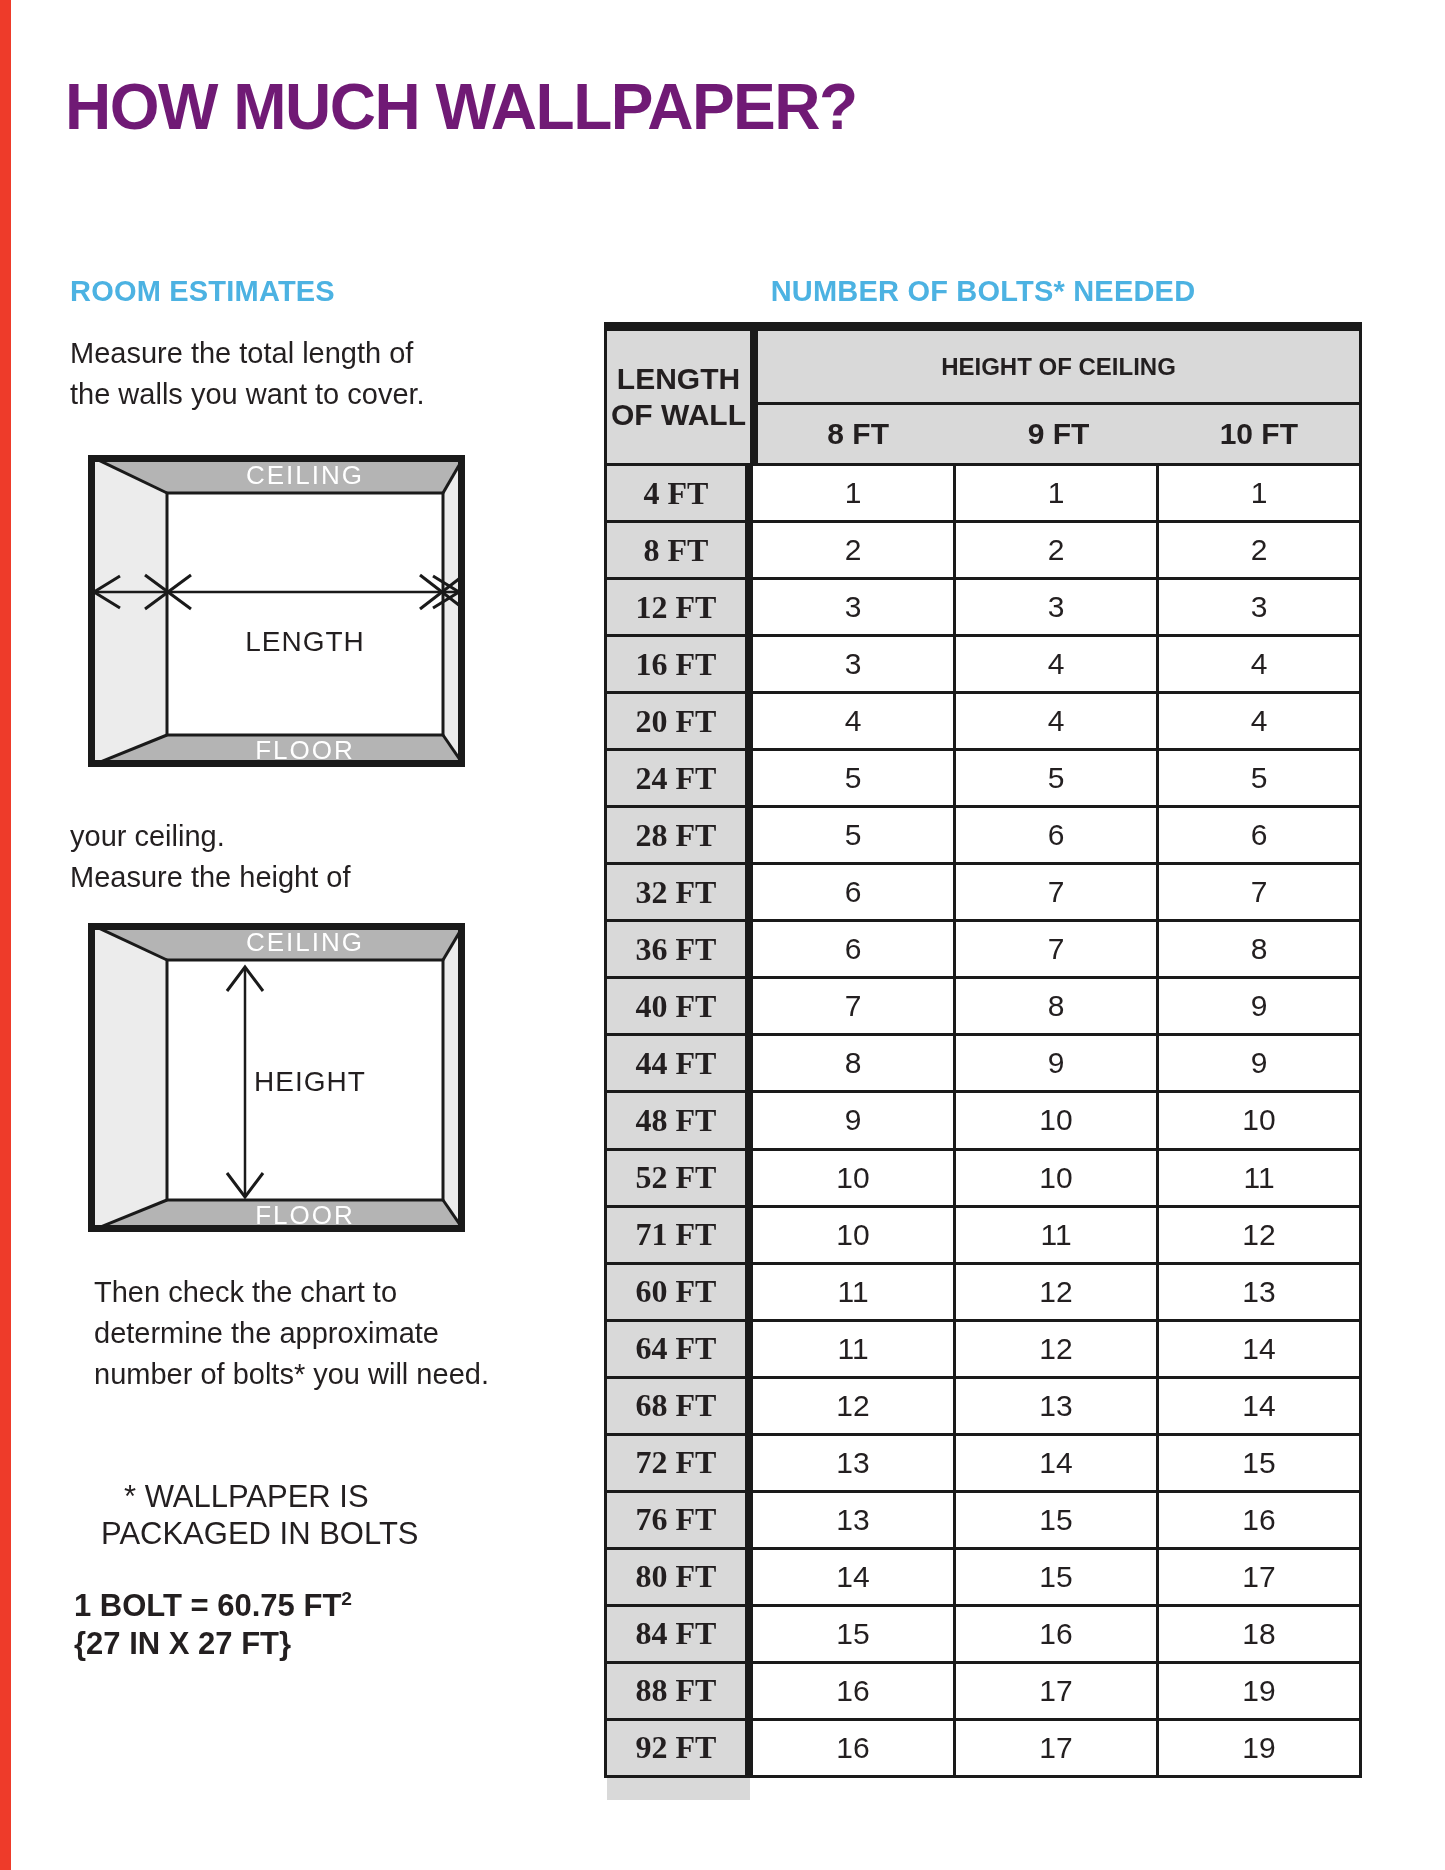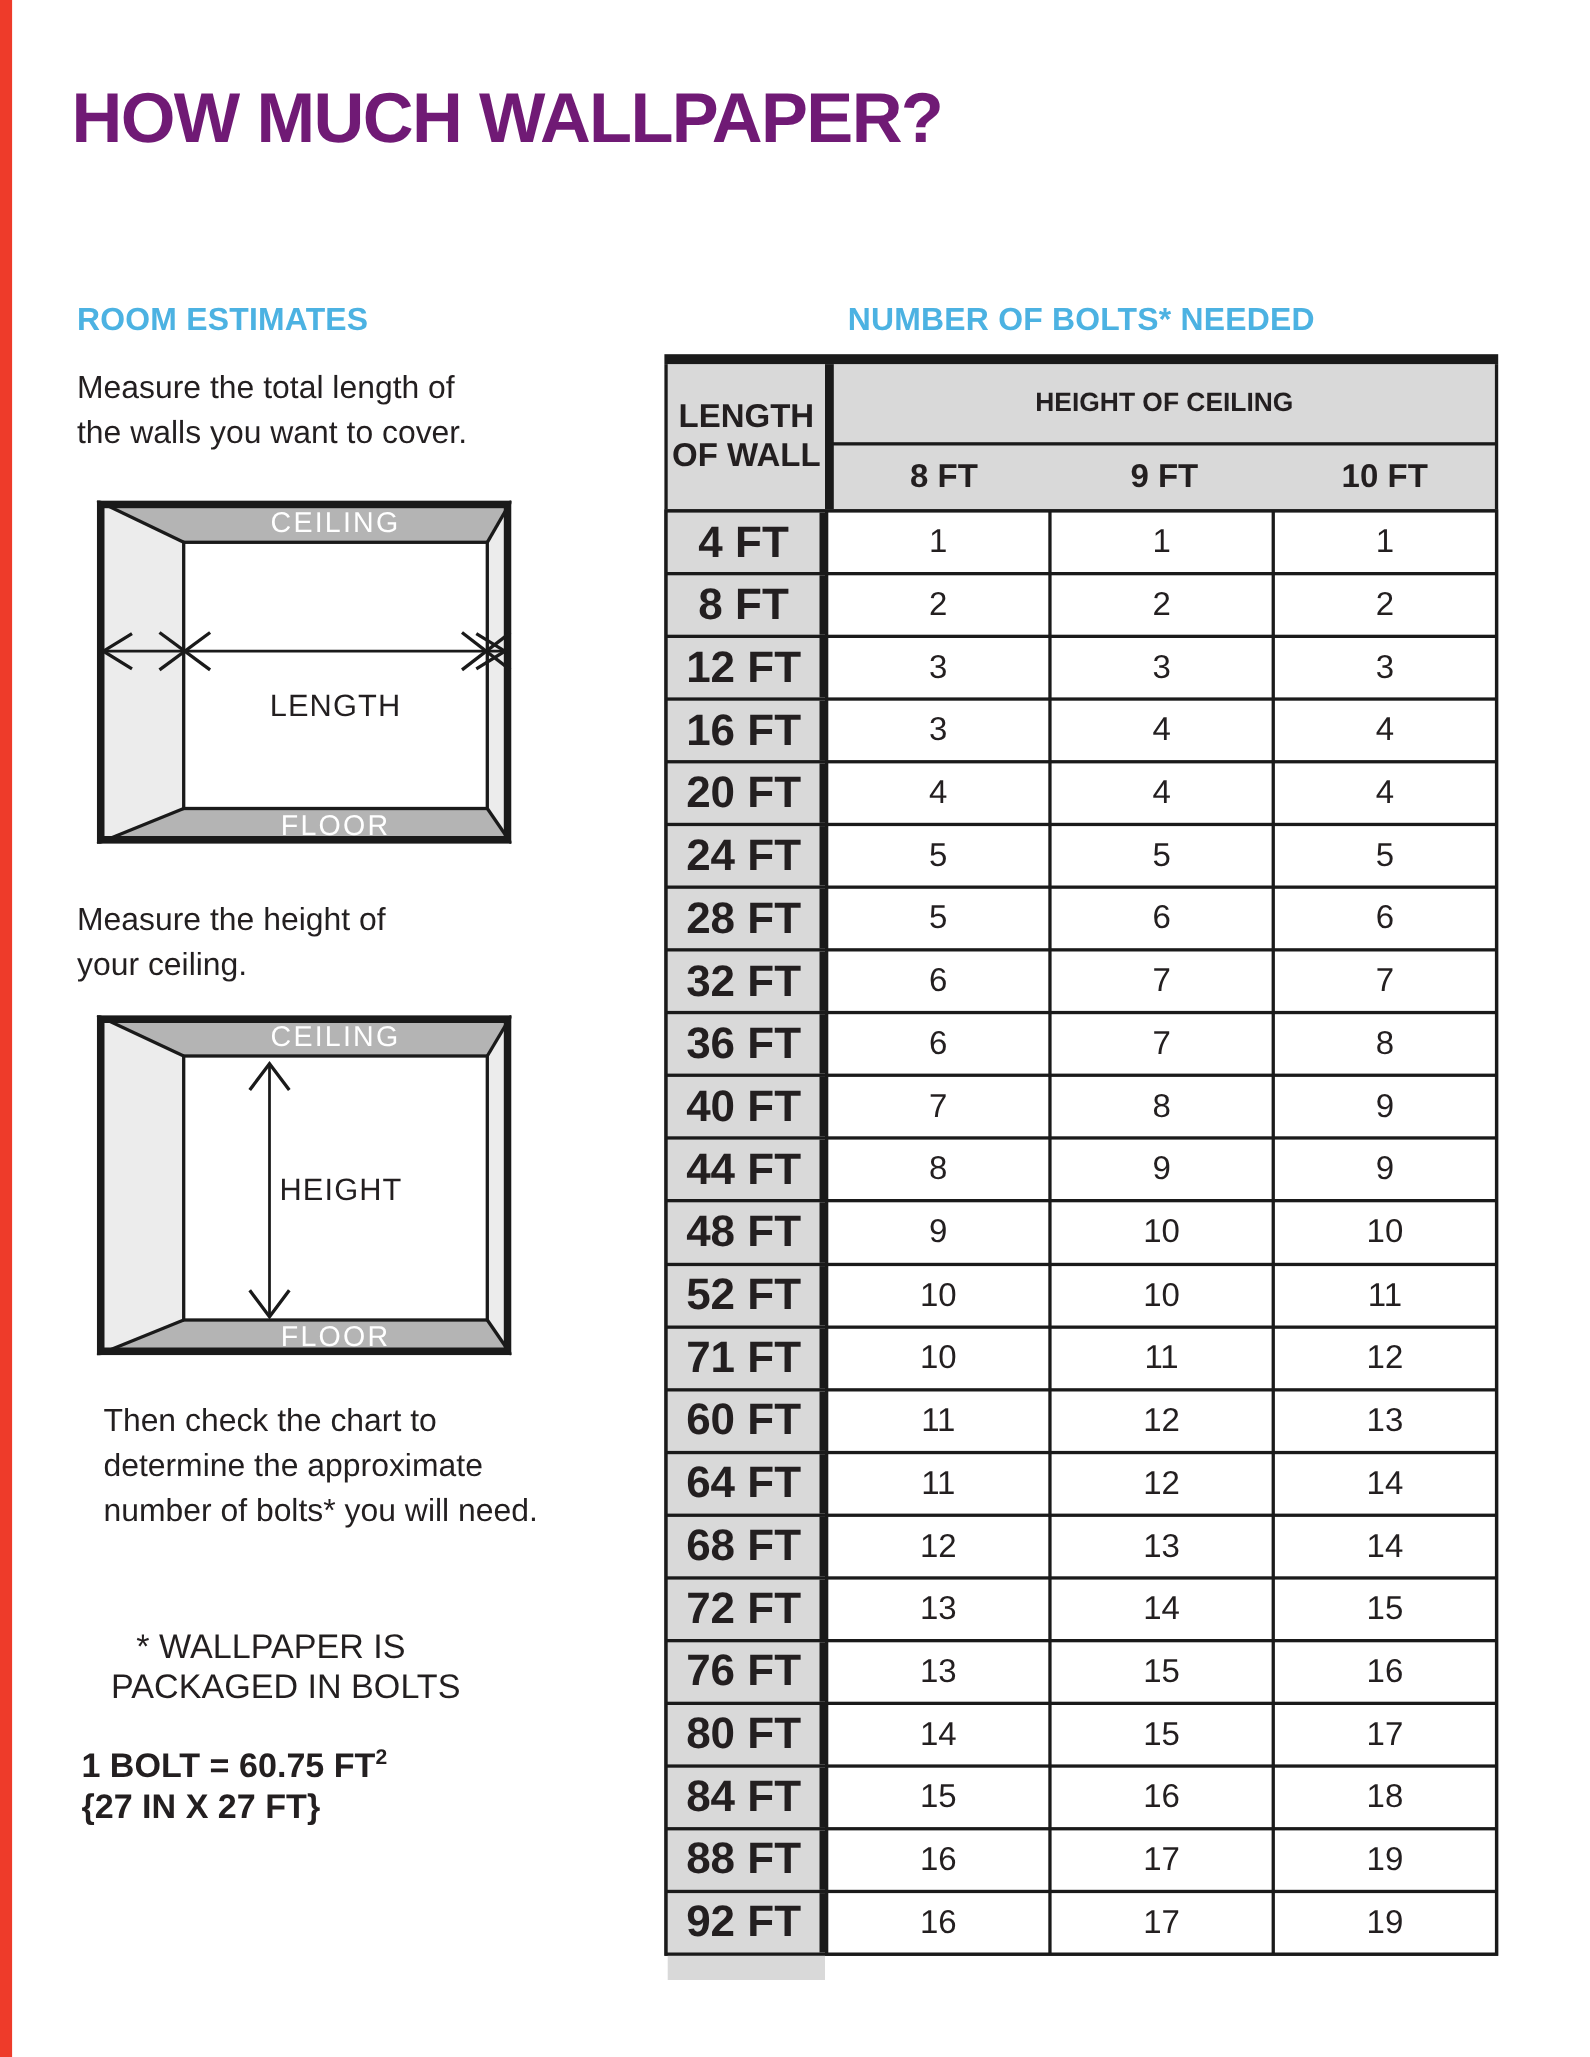--- a/index.html
+++ b/index.html
@@ -31,22 +31,22 @@
              font-weight:700;font-size:30px;line-height:36px;}
   .hdr-ceiling{position:absolute;left:154px;top:0;width:601px;height:71px;background:#d9d9d9;
              display:flex;align-items:center;justify-content:center;font-weight:700;font-size:24px;}
   .hdr-sub{position:absolute;left:154px;top:74px;width:601px;height:58px;background:#d9d9d9;
              display:grid;grid-template-columns:1fr 1fr 1fr;}
   .hdr-sub span{display:flex;align-items:center;justify-content:center;font-weight:700;font-size:30px;}
   .tbl-rows{position:absolute;left:0;top:141px;width:758px;height:1315px;box-sizing:border-box;
             background:#1a1a1a;border:3px solid #1a1a1a;display:grid;
             grid-template-columns:143px 200px 200px 200px;grid-template-rows:repeat(23,1fr);gap:3px;}
   .cell{display:flex;align-items:center;justify-content:center;}
-  .cell.label{background:#d9d9d9;font-weight:700;font-size:40px;box-sizing:border-box;
-              border-right:5px solid #1a1a1a;}
+  .cell.label{background:#d9d9d9;font-weight:700;font-size:32px;box-sizing:border-box;
+              border-right:5px solid #1a1a1a;font-family:Liberation Serif, serif;}
   .cell.num{background:#ffffff;font-size:30px;}
   .tbl-tail{position:absolute;left:3px;top:1456px;width:143px;height:22px;background:#d9d9d9;}
   svg text{font-family:"Liberation Sans",sans-serif;}
 </style>
 </head>
 <body>
 
 <div class="page">
   <div class="stripe"></div>
 
@@ -83,22 +83,22 @@
         <line x1="332" y1="120" x2="376" y2="154" stroke-width="3"></line>
         <line x1="332" y1="154" x2="376" y2="120" stroke-width="3"></line>
       </g>
       <text x="217" y="29" fill="#ffffff" font-size="26" letter-spacing="2" text-anchor="middle">CEILING</text>
       <text x="217" y="304" fill="#ffffff" font-size="26" letter-spacing="2" text-anchor="middle">FLOOR</text>
       <text x="217" y="196" fill="#231f20" font-size="28" letter-spacing="1" text-anchor="middle">LENGTH</text>
     </g>
   </svg>
 
   <div class="body-text" id="step2">
+    <div>your ceiling.</div>
     <div>Measure the height of</div>
-    <div>your ceiling.</div>
   </div>
 
   <svg class="diagram" id="diagram-height" width="377" height="309" viewBox="0 0 377 309">
     <g>
       <polygon points="0,0 377,0 355,37 79,37" fill="#b4b4b4"></polygon>
       <polygon points="0,309 79,277 355,277 377,309" fill="#b4b4b4"></polygon>
       <polygon points="0,0 79,37 79,277 0,309" fill="#ececec"></polygon>
       <polygon points="377,0 355,37 355,277 377,309" fill="#ececec"></polygon>
       <rect x="79" y="37" width="276" height="240" fill="#ffffff" stroke="#1a1a1a" stroke-width="3"></rect>
       <g stroke="#1a1a1a" stroke-width="3">

